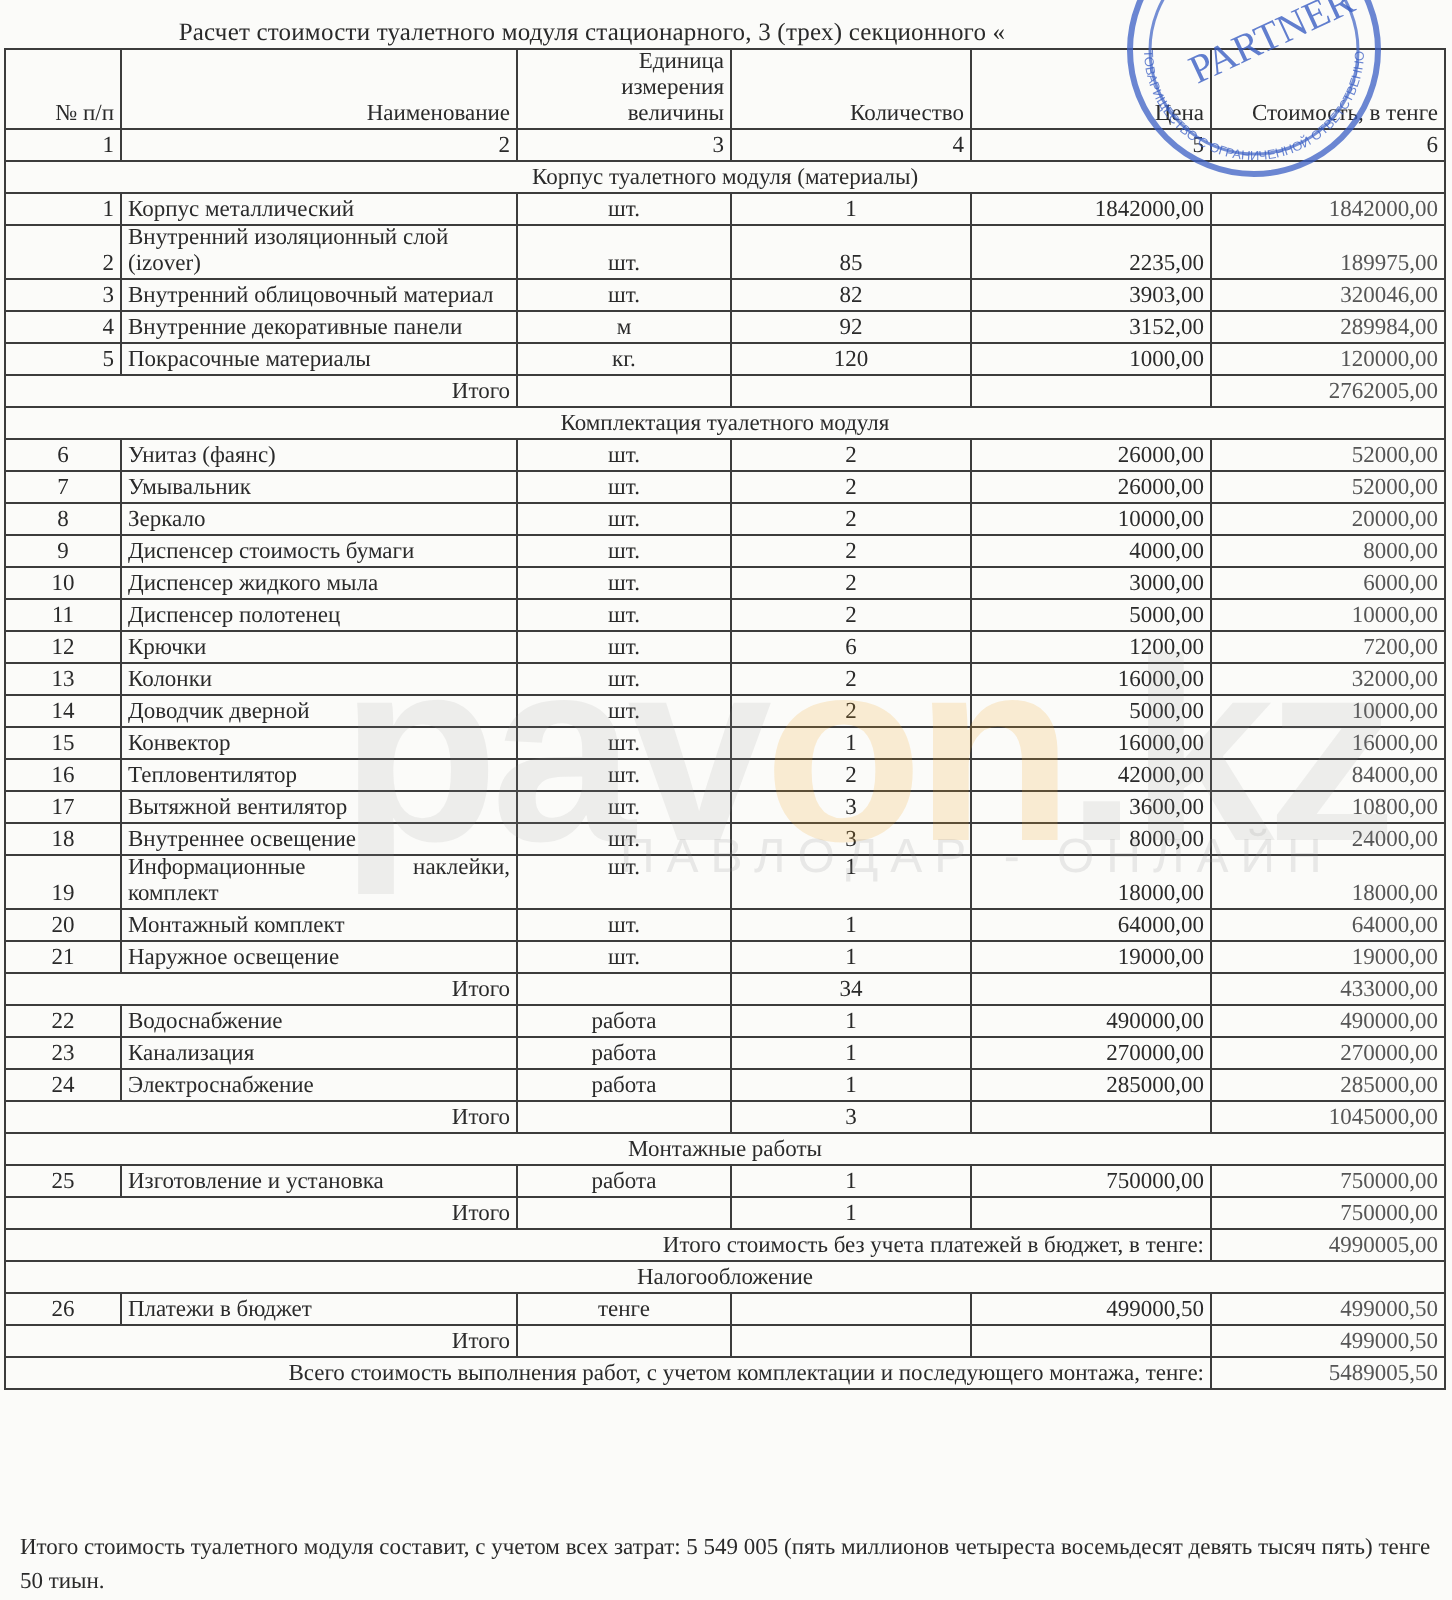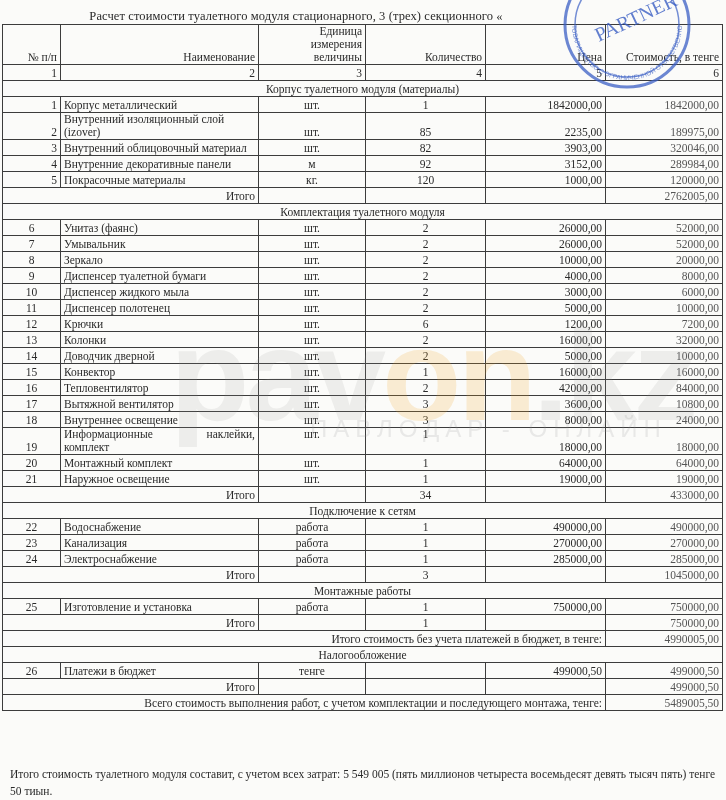--- a/index.html
+++ b/index.html
@@ -135,21 +135,21 @@
       <tr>
         <td class="center">8</td>
         <td>Зеркало</td>
         <td class="center">шт.</td>
         <td class="center">2</td>
         <td class="num-right">10000,00</td>
         <td class="sum">20000,00</td>
       </tr>
       <tr>
         <td class="center">9</td>
-        <td>Диспенсер туалетной бумаги</td>
+        <td>Диспенсер стоимость бумаги</td>
         <td class="center">шт.</td>
         <td class="center">2</td>
         <td class="num-right">4000,00</td>
         <td class="sum">8000,00</td>
       </tr>
       <tr>
         <td class="center">10</td>
         <td>Диспенсер жидкого мыла</td>
         <td class="center">шт.</td>
         <td class="center">2</td>
@@ -246,23 +246,20 @@
         <td class="center">1</td>
         <td class="num-right">19000,00</td>
         <td class="sum">19000,00</td>
       </tr>
       <tr>
         <td class="right" colspan="2">Итого</td>
         <td></td>
         <td class="center">34</td>
         <td></td>
         <td class="sum">433000,00</td>
-      </tr>
-      <tr class="section">
-        <td colspan="6">Подключение к сетям</td>
       </tr>
       <tr>
         <td class="center">22</td>
         <td>Водоснабжение</td>
         <td class="center">работа</td>
         <td class="center">1</td>
         <td class="num-right">490000,00</td>
         <td class="sum">490000,00</td>
       </tr>
       <tr>

